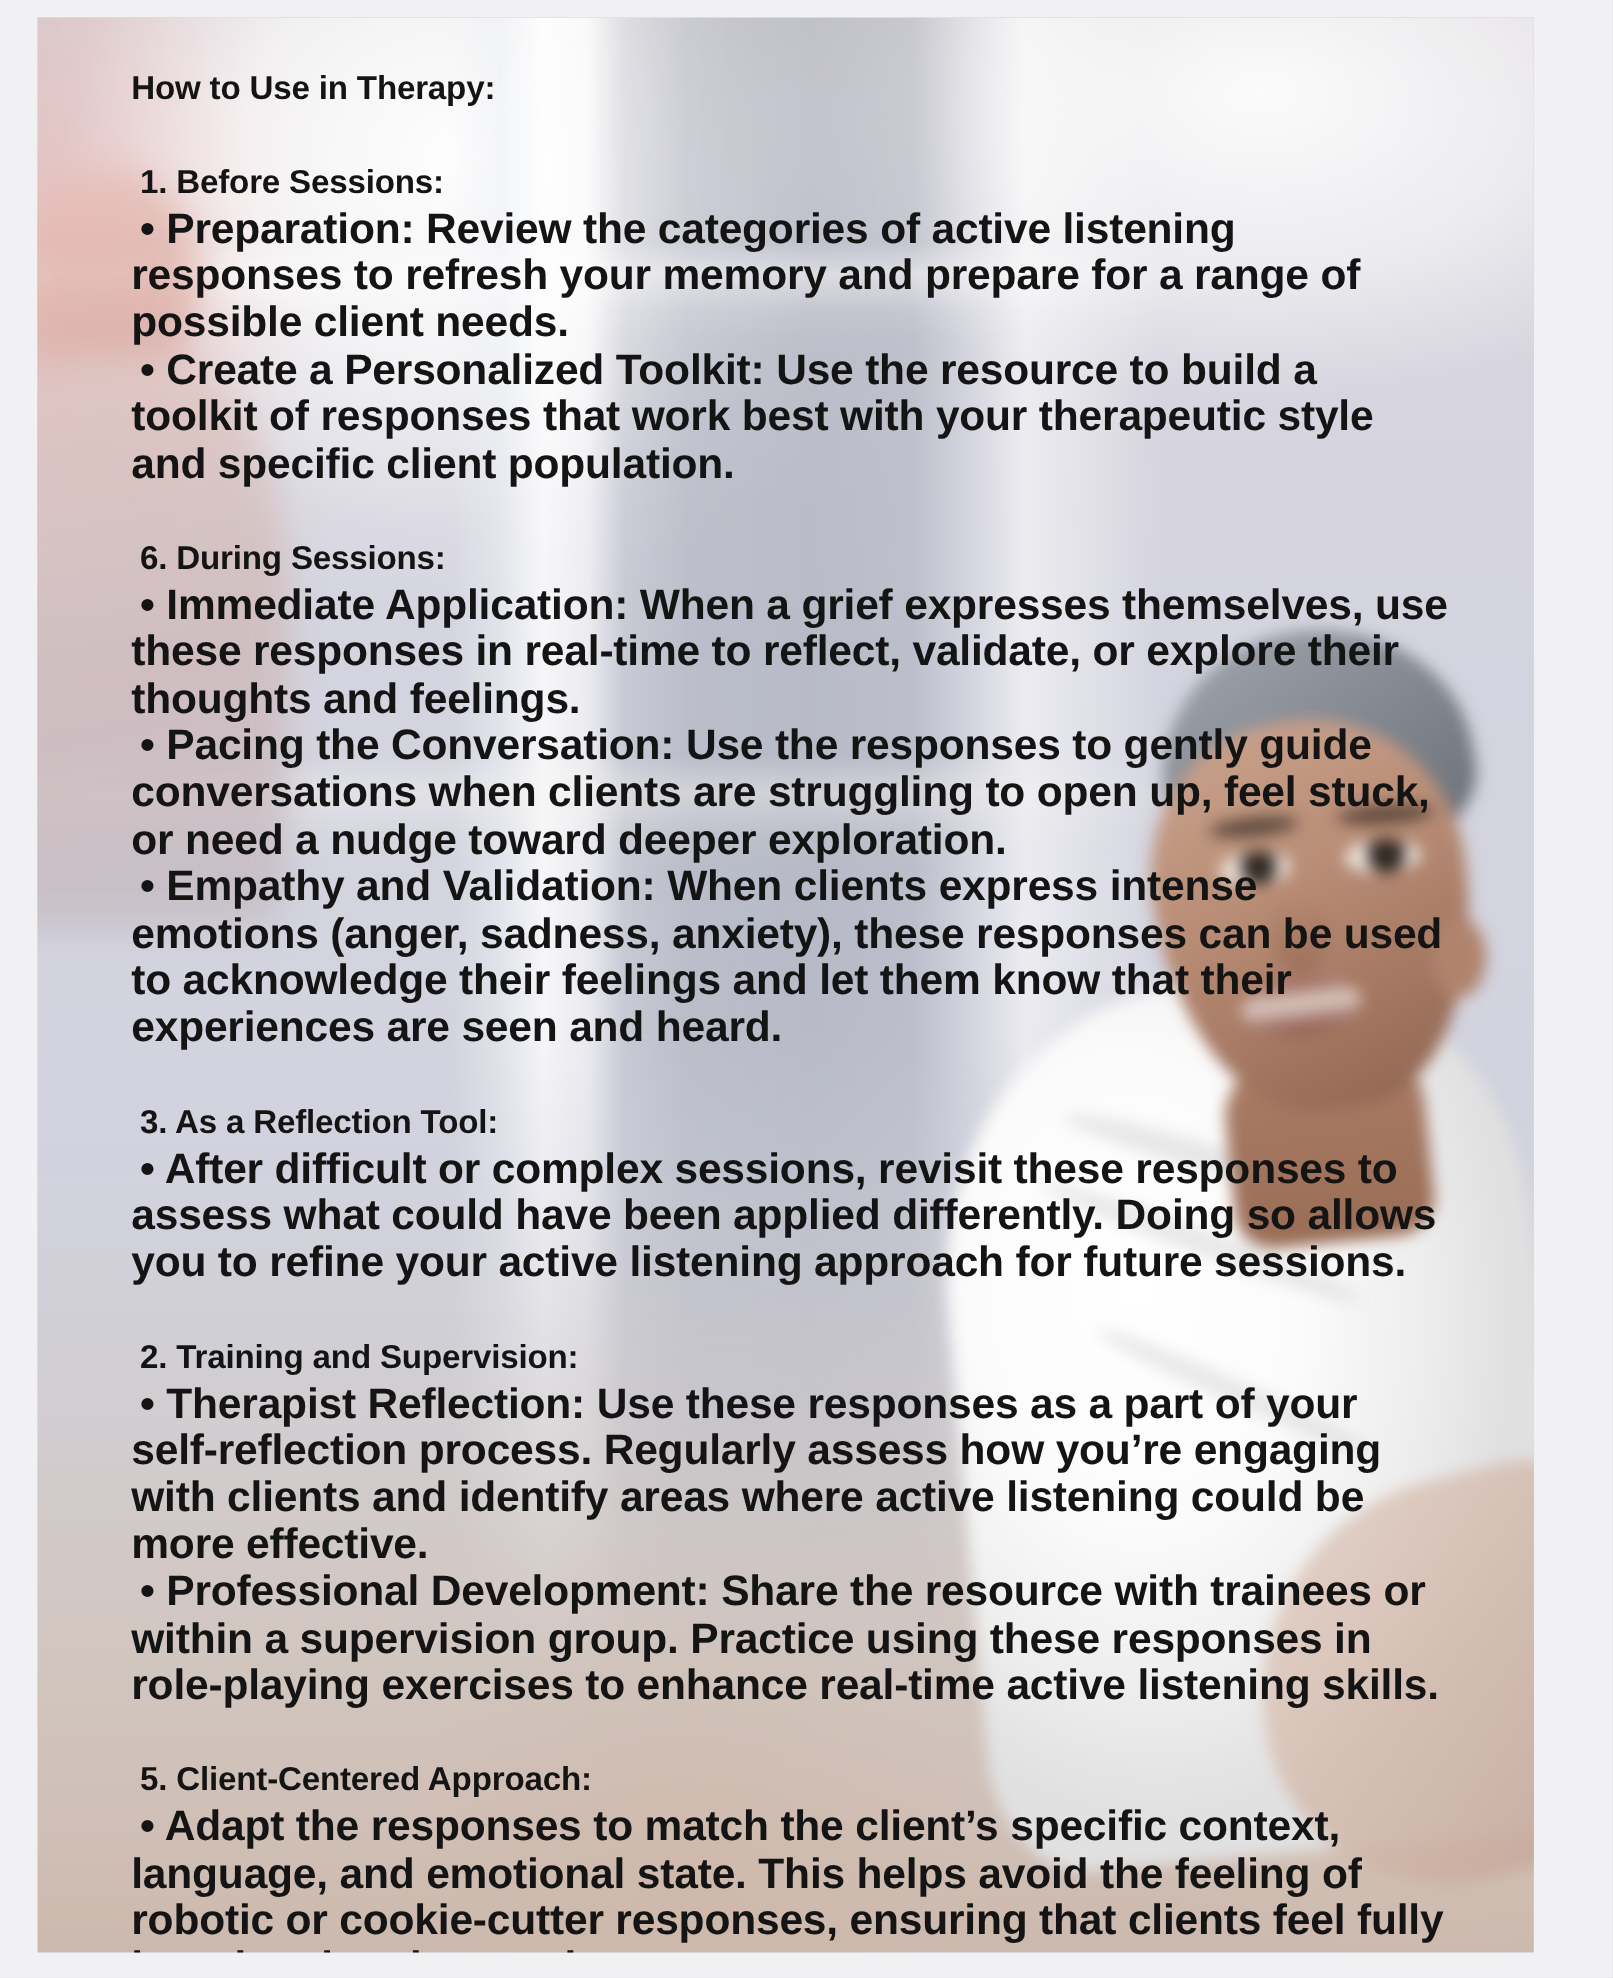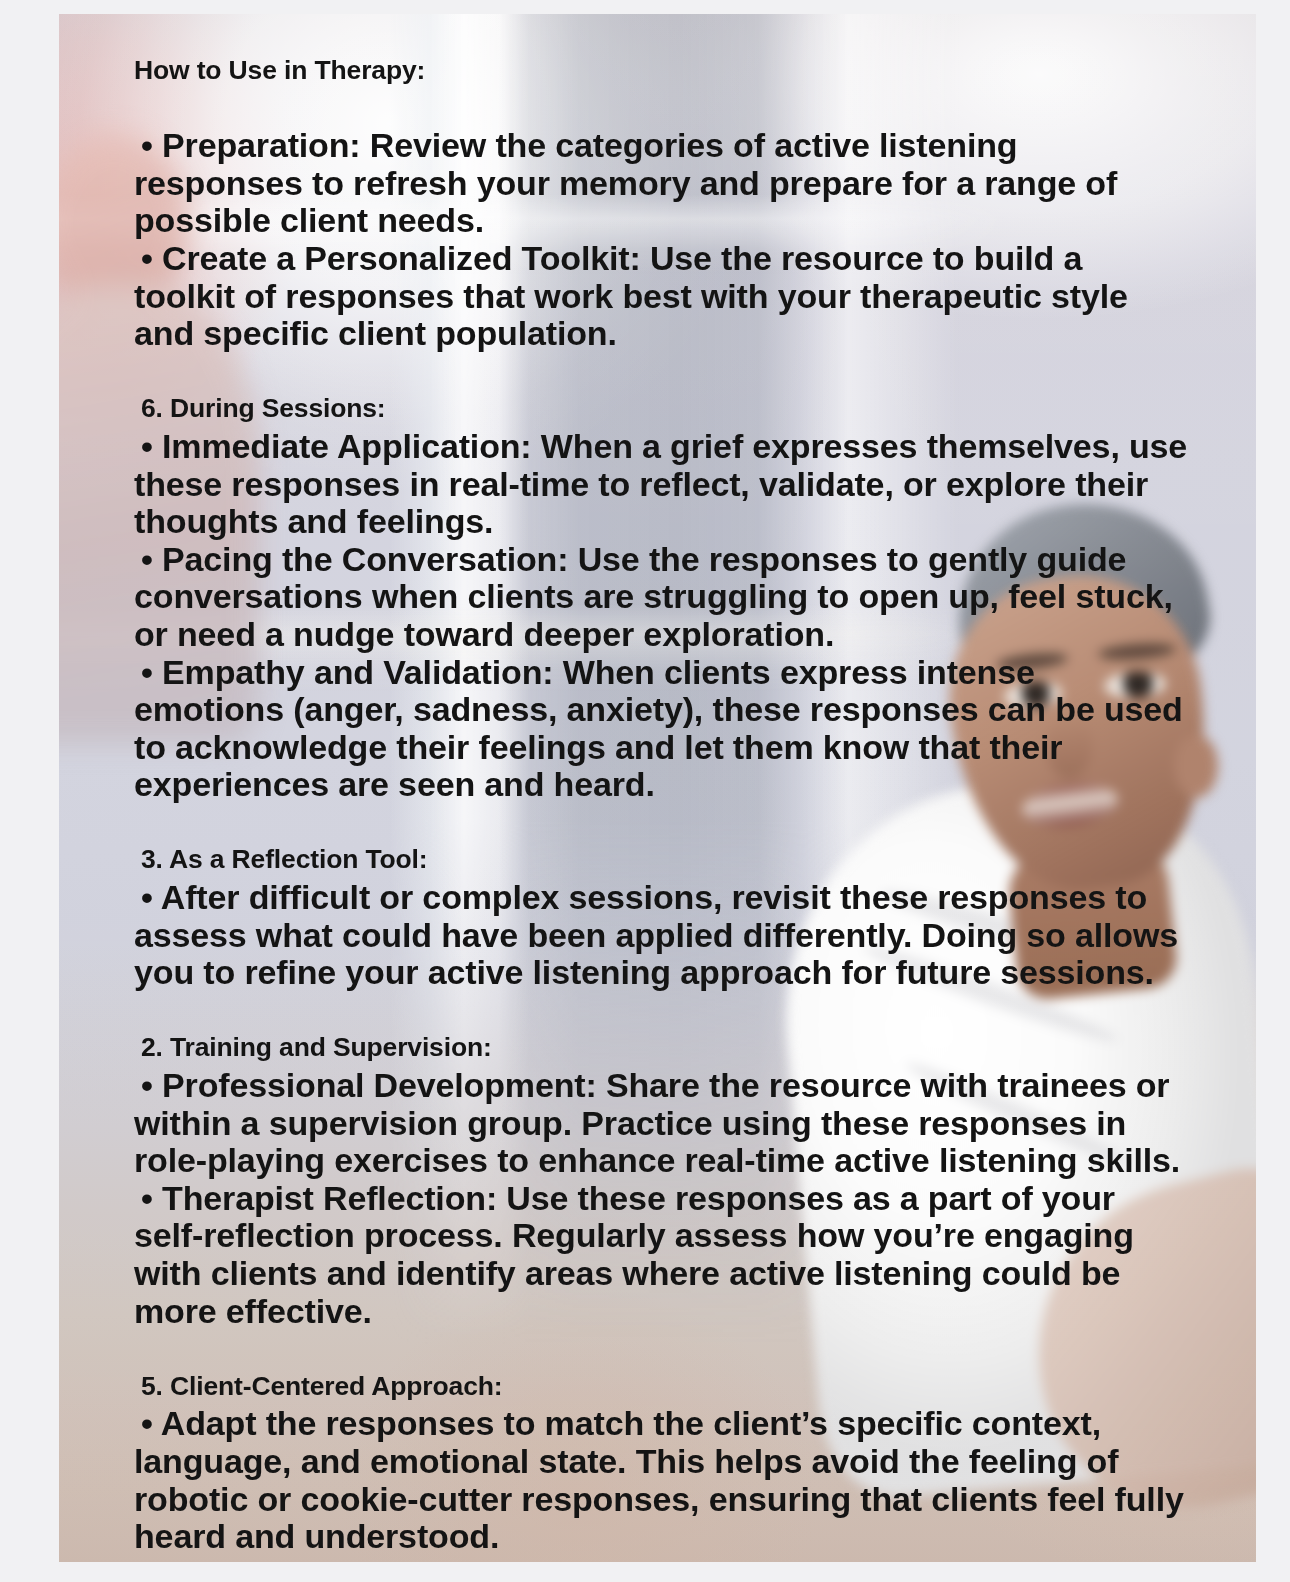--- a/index.html
+++ b/index.html
@@ -18,21 +18,21 @@
   #page {
     position: relative;
     width: 1290px;
     height: 1582px;
     background: #f1f1f3;
   }
 
   
   #card {
     position: absolute;
-    left: 59px;
+    left: 30px;
     top: 14px;
     width: 1197px;
     height: 1548px;
     overflow: hidden;
     background: #cfcfd8;
   }
 
   
   .photo-layer {
     position: absolute;
@@ -347,20 +347,21 @@
 
     <div class="photo-layer bg-veil"></div>
 
     <div id="text-block">
 
       <div class="title">How to Use in Therapy:</div>
 
       <div class="spacer-blank"></div>
 
       <div class="section">
+        <div class="section-heading">1. Before Sessions:</div>
         <div class="bullet-para">• Preparation: Review the categories of active listening responses to refresh your memory and prepare for a range of possible client needs.</div>
         <div class="bullet-para">• Create a Personalized Toolkit: Use the resource to build a toolkit of responses that work best with your therapeutic style and specific client population.</div>
       </div>
 
       <div class="spacer-blank"></div>
 
       <div class="section">
         <div class="section-heading">6. During Sessions:</div>
         <div class="bullet-para">• Immediate Application: When a grief expresses themselves, use these responses in real-time to reflect, validate, or explore their thoughts and feelings.</div>
         <div class="bullet-para">• Pacing the Conversation: Use the responses to gently guide conversations when clients are struggling to open up, feel stuck, or need a nudge toward deeper exploration.</div>
@@ -371,22 +372,22 @@
 
       <div class="section">
         <div class="section-heading">3. As a Reflection Tool:</div>
         <div class="bullet-para">• After difficult or complex sessions, revisit these responses to assess what could have been applied differently. Doing so allows you to refine your active listening approach for future sessions.</div>
       </div>
 
       <div class="spacer-blank"></div>
 
       <div class="section">
         <div class="section-heading">2. Training and Supervision:</div>
+        <div class="bullet-para">• Therapist Reflection: Use these responses as a part of your self-reflection process. Regularly assess how you’re engaging with clients and identify areas where active listening could be more effective.</div>
         <div class="bullet-para">• Professional Development: Share the resource with trainees or within a supervision group. Practice using these responses in role-playing exercises to enhance real-time active listening skills.</div>
-        <div class="bullet-para">• Therapist Reflection: Use these responses as a part of your self-reflection process. Regularly assess how you’re engaging with clients and identify areas where active listening could be more effective.</div>
       </div>
 
       <div class="spacer-blank"></div>
 
       <div class="section">
         <div class="section-heading">5. Client-Centered Approach:</div>
         <div class="bullet-para">• Adapt the responses to match the client’s specific context, language, and emotional state. This helps avoid the feeling of robotic or cookie-cutter responses, ensuring that clients feel fully heard and understood.</div>
       </div>
 
     </div>

